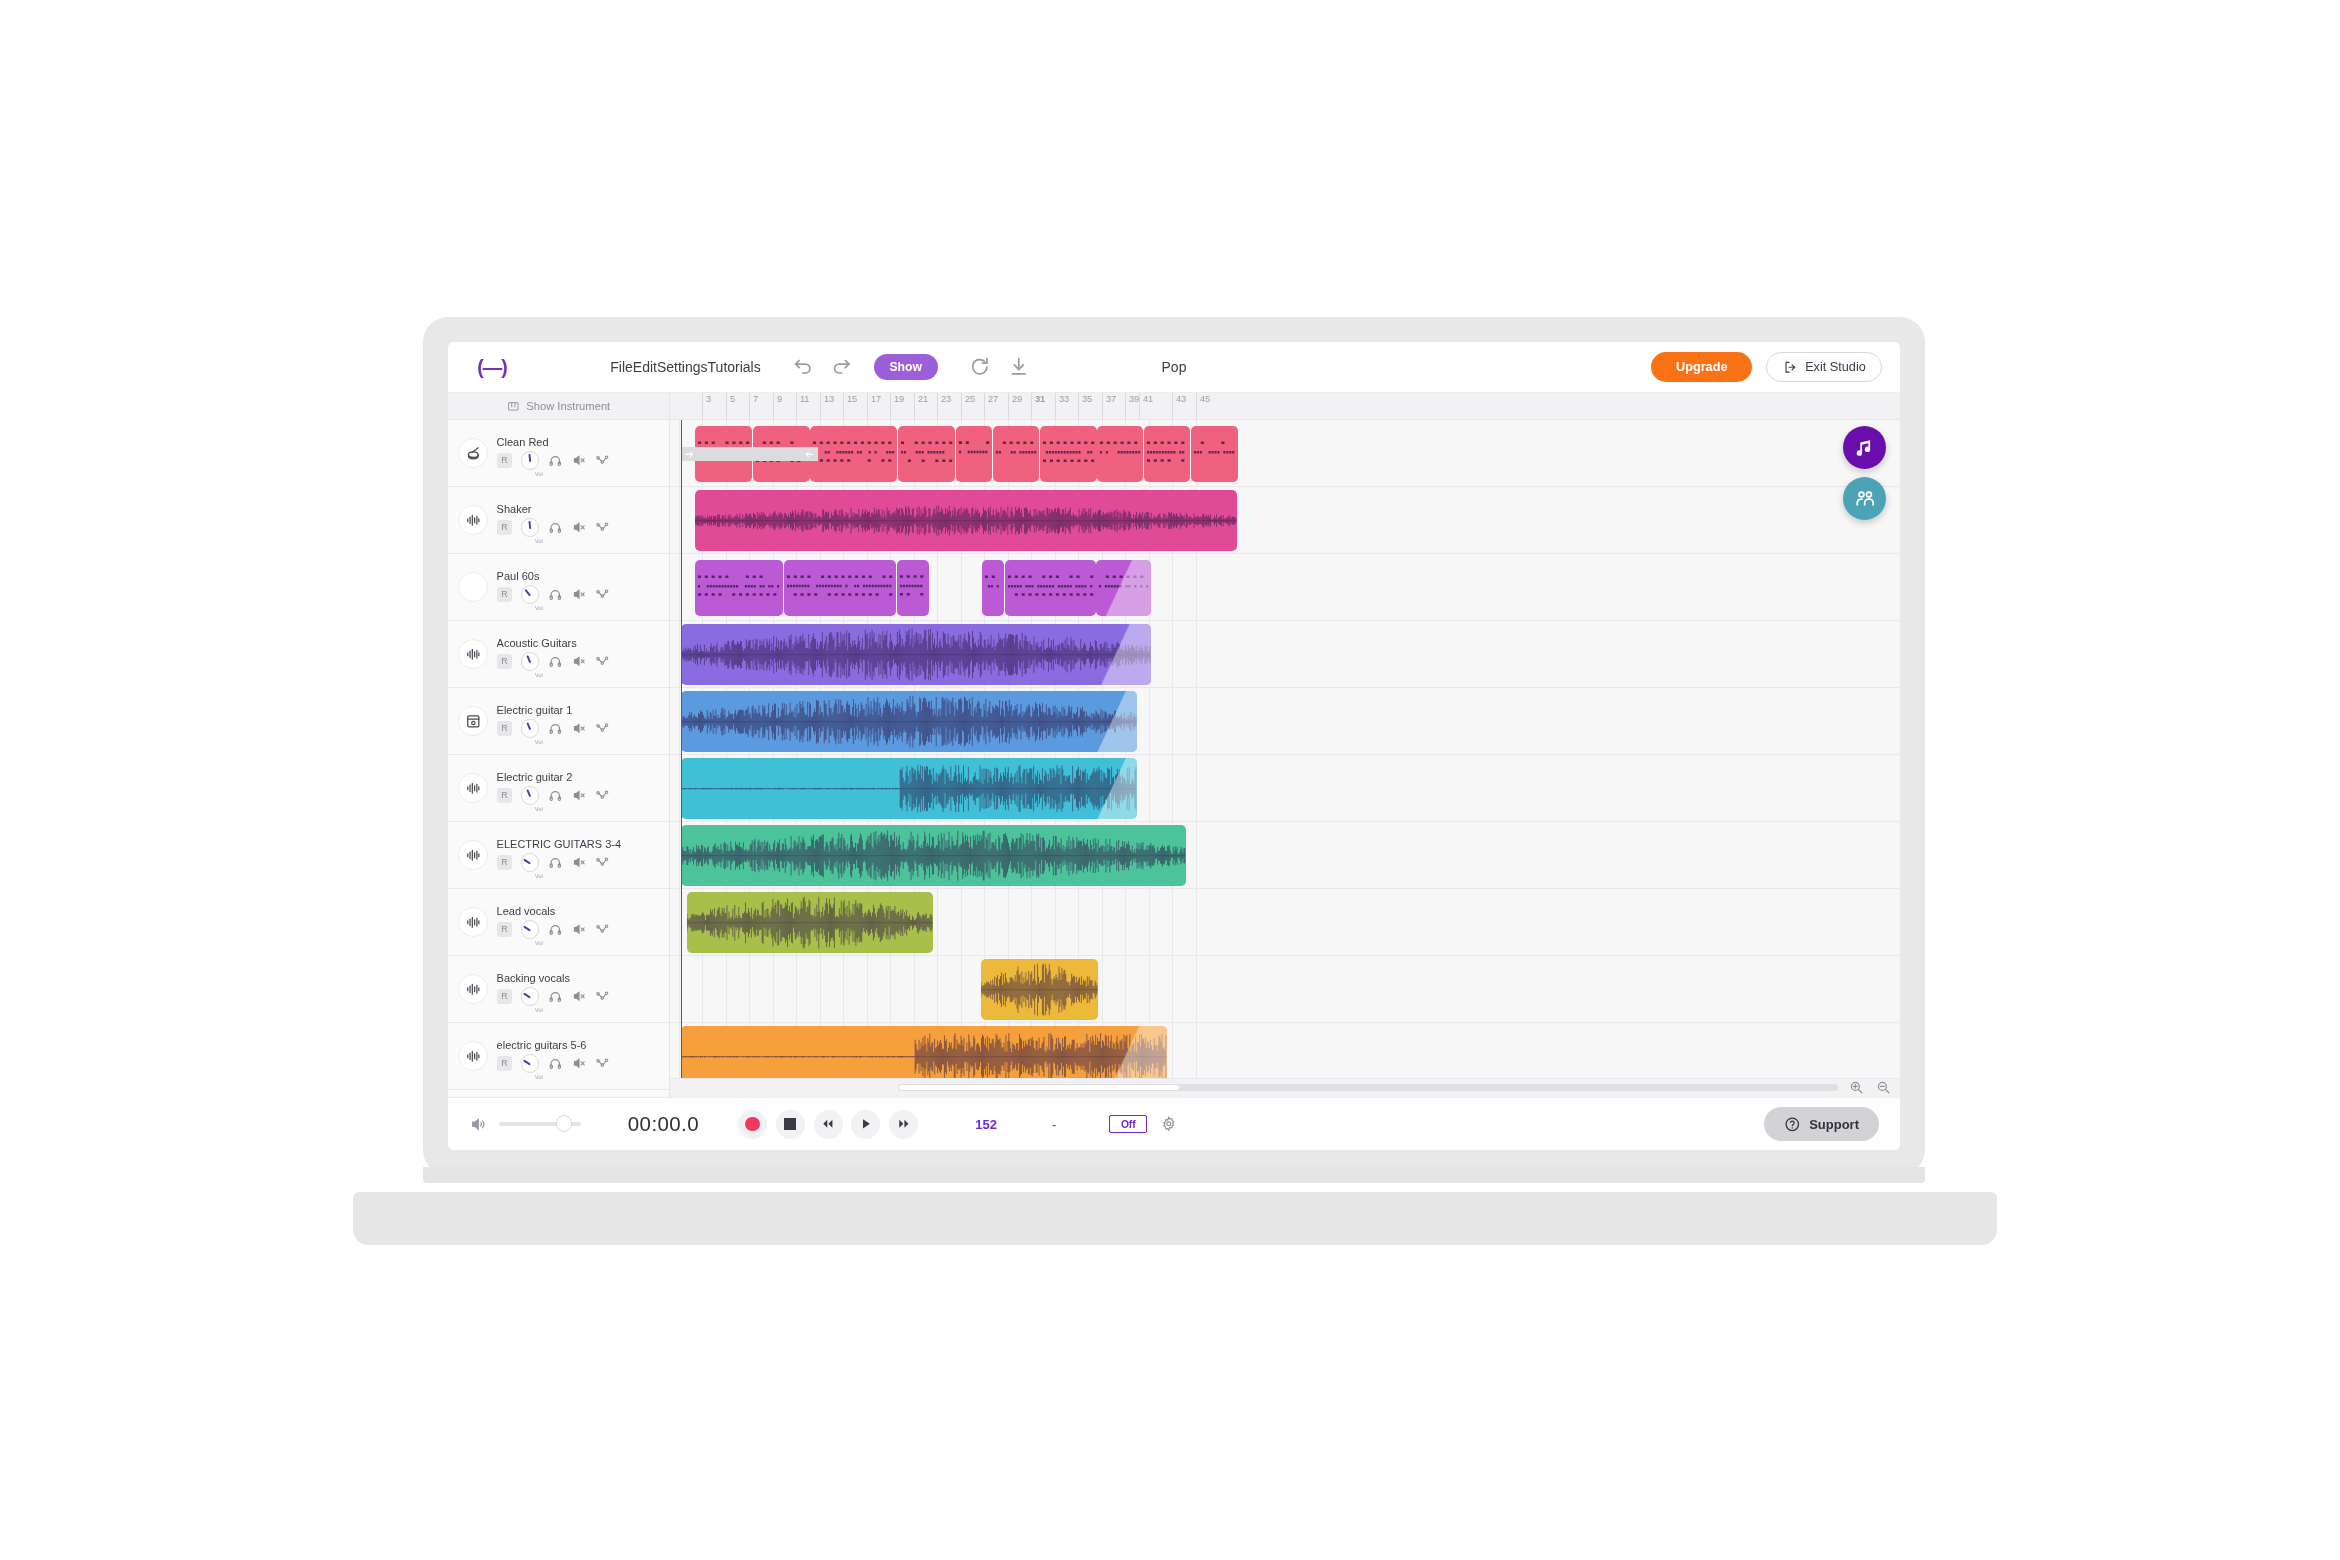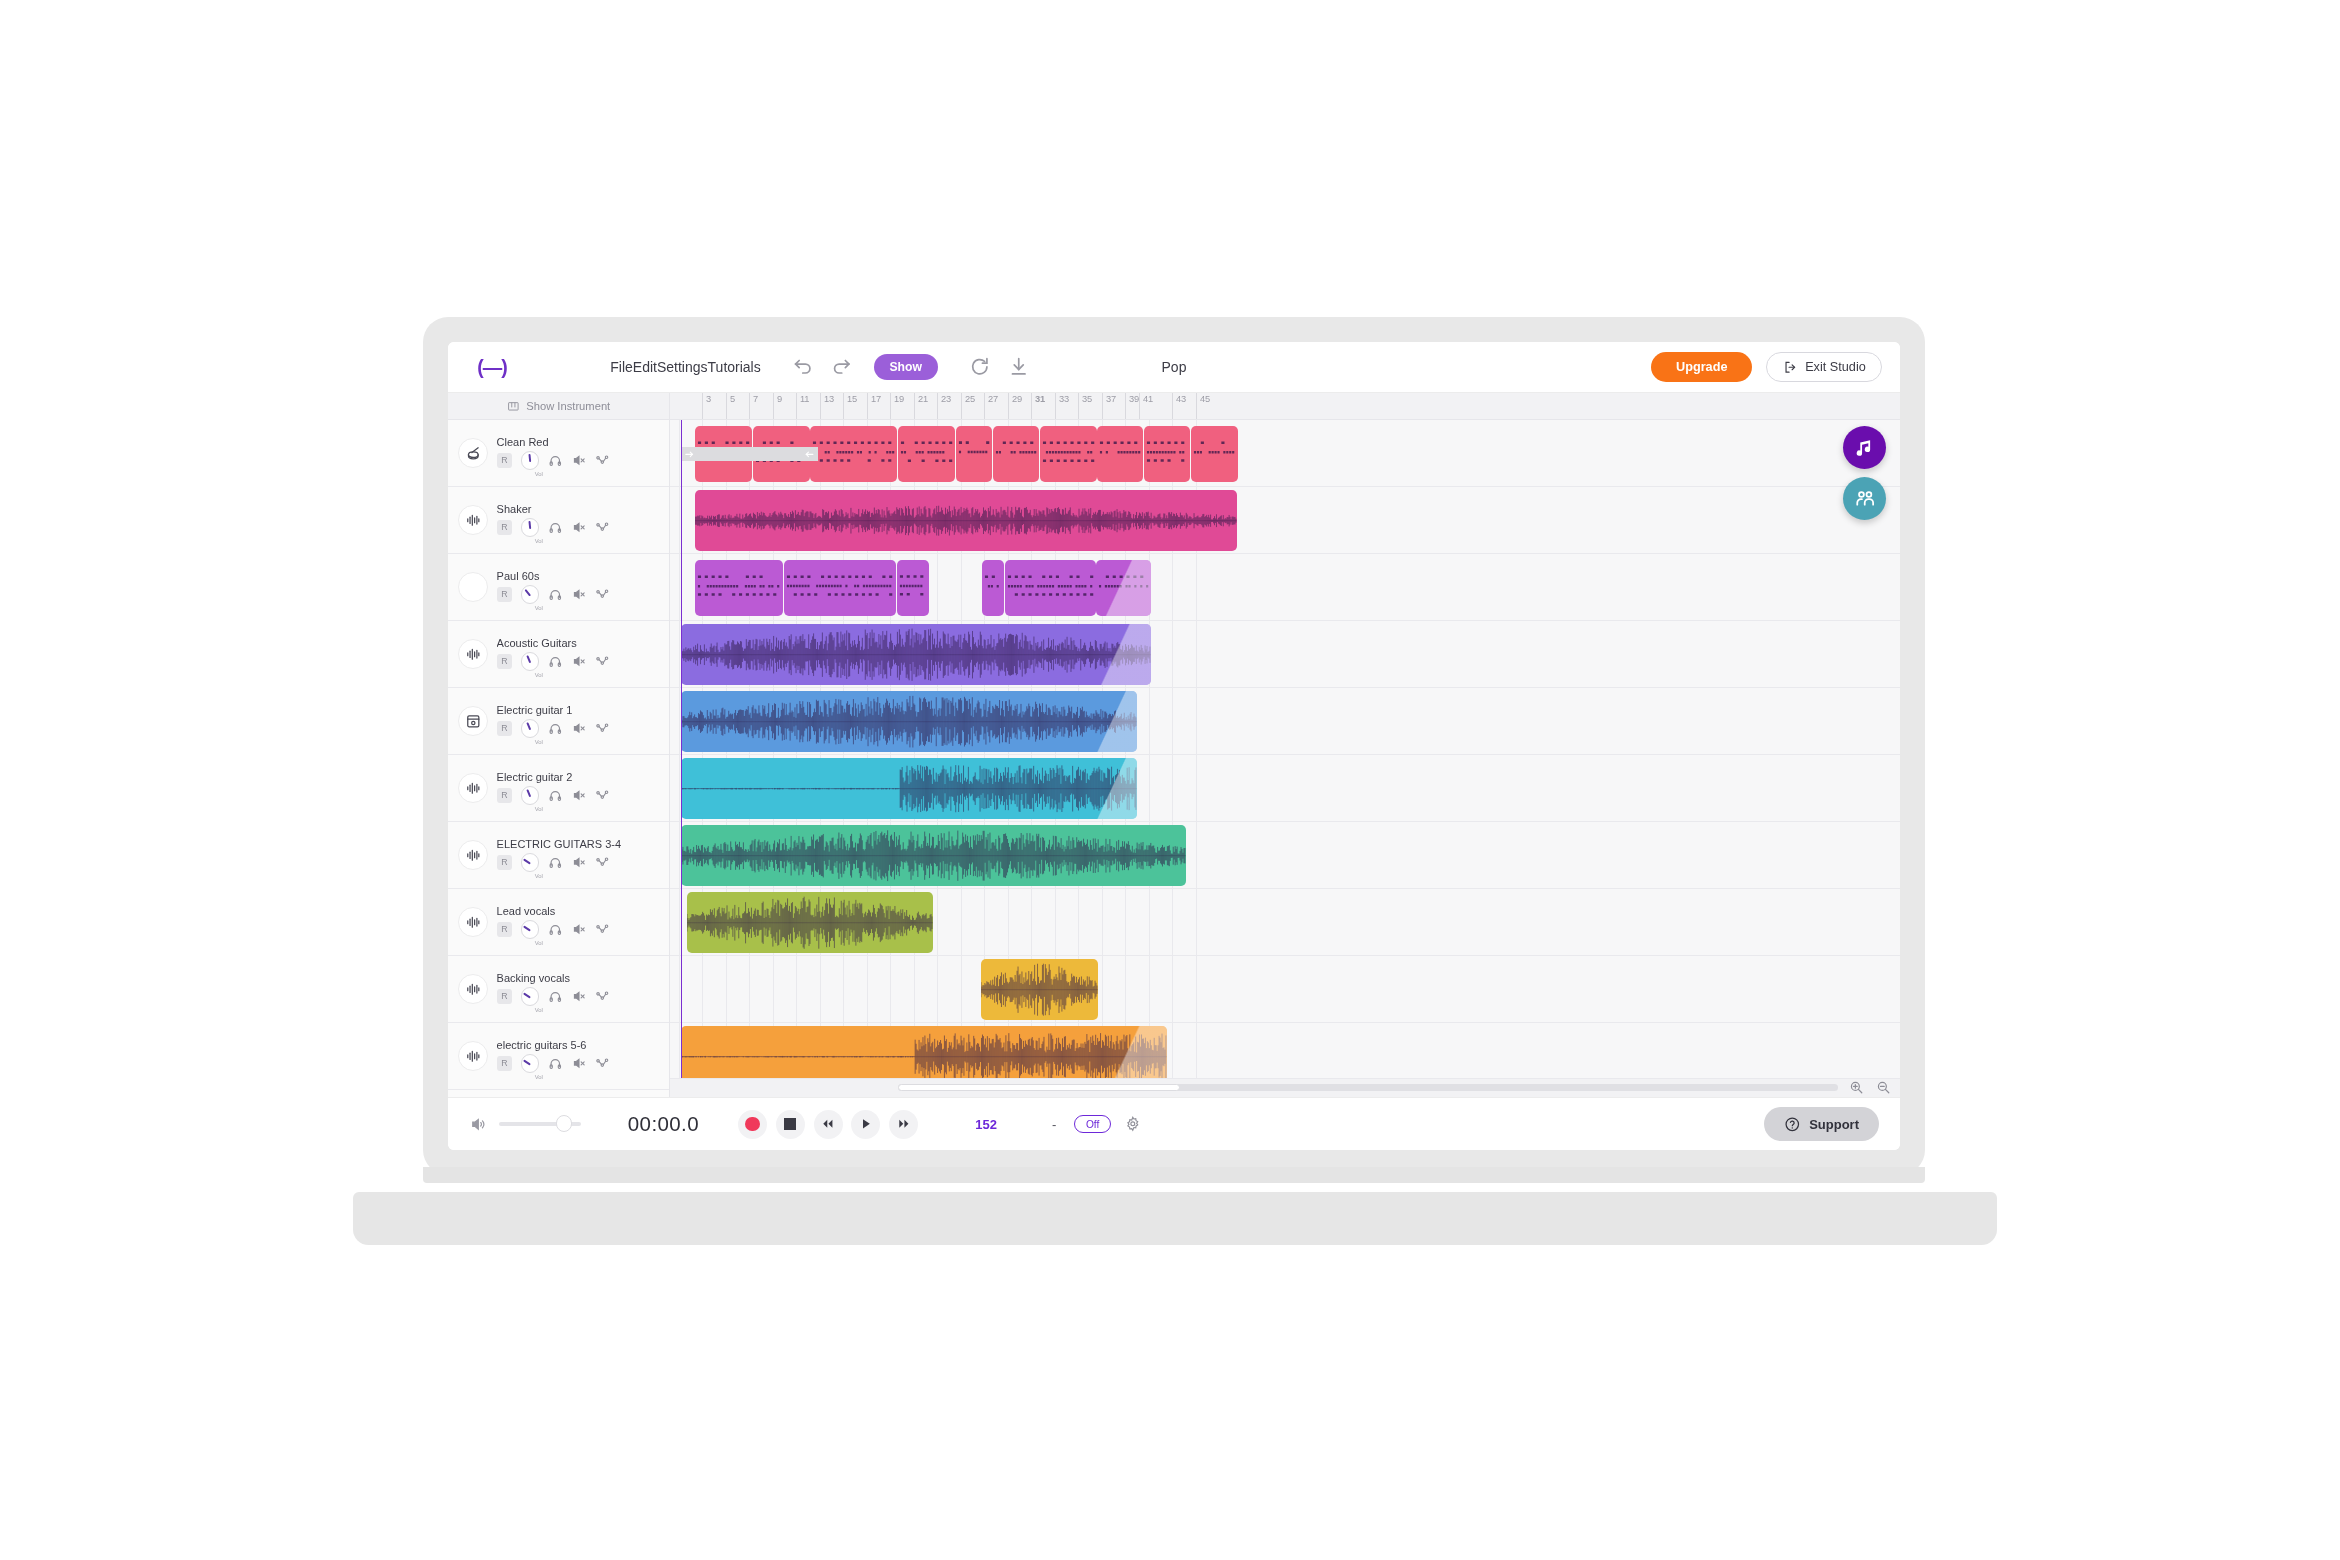--- a/index.html
+++ b/index.html
@@ -111,22 +111,22 @@
                 border-radius:50%; background:#fff; border:1.4px solid #dcdce0; }
   .tcode { font-size:20.5px; color:#2f2f38; font-weight:400; margin-left:47px; letter-spacing:0.4px; }
   .tp-btns { display:flex; align-items:center; gap:8.8px; margin-left:39px; }
   .tbtn { width:29px; height:29px; border-radius:50%; background:#f2f2f4; display:flex;
           align-items:center; justify-content:center; color:#3a3a44; cursor:pointer; }
   .tbtn svg { width:13.7px; height:13.7px; }
   .rec-dot { width:14.6px; height:14.6px; border-radius:50%; background:#f0395b; }
   .sq { width:11.7px; height:11.7px; background:#3a3a44; }
   .bpm { font-size:13px; color:#6d28d9; font-weight:700; margin-left:57px; }
   .dash { font-size:13px; color:#55555f; margin-left:55px; }
-  .offpill { margin-left:18px; border:1.3px solid #6d28d9; color:#6d28d9; font-size:10.2px;
-             font-weight:400; border-radius:9px; padding:2.9px 10.7px; }
+  .offpill { margin-left:53px; border:1.3px solid #6d28d9; color:#6d28d9; font-size:10.2px;
+             font-weight:700; border-radius:2px; padding:2.9px 10.7px; }
   .gear2 { width:15.6px; height:15.6px; color:#8d8d96; margin-left:13.7px; }
   .gear2 svg { width:100%; height:100%; }
   .support { margin-left:auto; background:#d3d3d7; color:#32323c; font-size:13px;
              font-weight:700; border-radius:17.6px; padding:8.8px 19.5px; display:flex;
              align-items:center; gap:8.8px; cursor:pointer; }
   .support svg { width:16.6px; height:16.6px; }
 </style>
 </head>
 <body>
 

